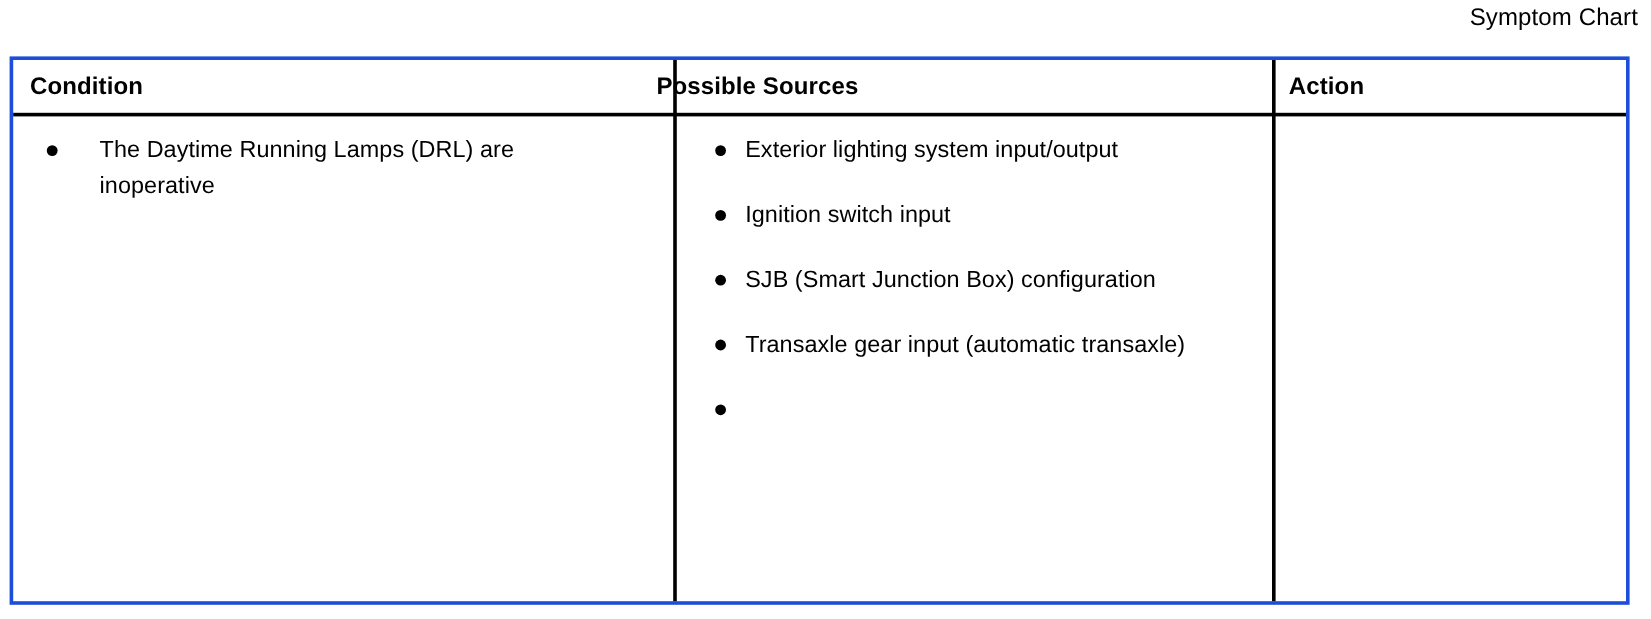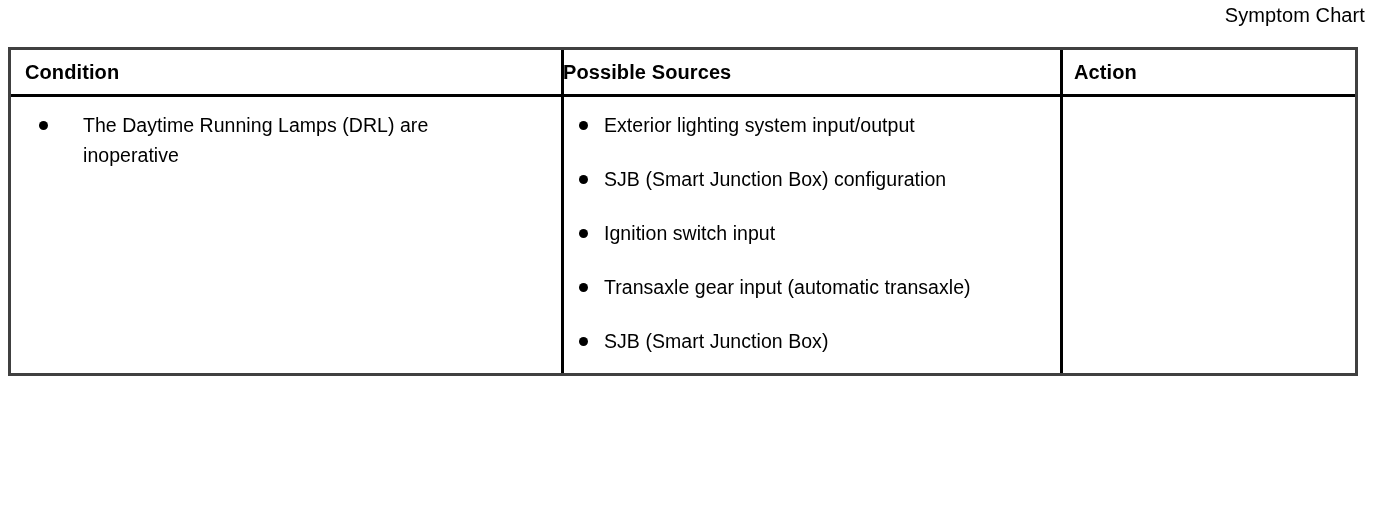--- a/index.html
+++ b/index.html
@@ -34,22 +34,22 @@
     line-height: 26px;
     letter-spacing: 0.1px;
     color: #000;
   }
 
   .symptom-table {
     position: absolute;
     left: 8px;
     top: 47px;
     width: 1350px;
-    height: 329px;
-    border: 3px solid #404040;
+    height: 457px;
+    border: 3px solid #1d4ed8;
     box-sizing: border-box;
     border-collapse: collapse;
   }
 
   .table-inner {
     position: relative;
     width: 100%;
     height: 100%;
   }
 
@@ -86,39 +86,39 @@
     top: 0;
     height: 44px;
     display: flex;
     align-items: center;
     font-size: 20px;
     font-weight: bold;
     letter-spacing: 0.1px;
     white-space: nowrap;
   }
   .header-cell.c1 { left: 14px; }
-  .header-cell.c2 { left: 552px; }
+  .header-cell.c2 { left: 536px; }
   .header-cell.c3 { left: 1063px; }
 
   .body-row {
     position: absolute;
     left: 0;
     top: 47px;
     right: 0;
     bottom: 0;
   }
 
   .body-cell {
     position: absolute;
     top: 0;
     bottom: 0;
     overflow: hidden;
   }
   .body-cell.c1 { left: 0; width: 550px; }
-  .body-cell.c2 { left: 536px; width: 496px; }
+  .body-cell.c2 { left: 553px; width: 496px; }
   .body-cell.c3 { left: 1052px; right: 0; }
 
   .bullet-list {
     list-style: none;
     margin: 0;
     padding: 0;
     position: absolute;
     top: 13px;
     left: 0;
     right: 0;
@@ -191,33 +191,32 @@
         </div>
 
         <div class="body-cell c2">
           <ul class="bullet-list">
             <li class="bullet-item">
               <span class="bullet-dot"></span>
               <span class="bullet-text">Exterior lighting system input/output</span>
             </li>
             <li class="bullet-item">
               <span class="bullet-dot"></span>
+              <span class="bullet-text">Ignition switch input</span>
+            </li>
+            <li class="bullet-item">
+              <span class="bullet-dot"></span>
               <span class="bullet-text">SJB (Smart Junction Box) configuration</span>
             </li>
             <li class="bullet-item">
               <span class="bullet-dot"></span>
-              <span class="bullet-text">Ignition switch input</span>
-            </li>
-            <li class="bullet-item">
-              <span class="bullet-dot"></span>
               <span class="bullet-text">Transaxle gear input (automatic transaxle)</span>
             </li>
             <li class="bullet-item">
               <span class="bullet-dot"></span>
-              <span class="bullet-text">SJB (Smart Junction Box)</span>
             </li>
           </ul>
         </div>
 
 
       </div>
     </div>
   </div>
 </div>
 

